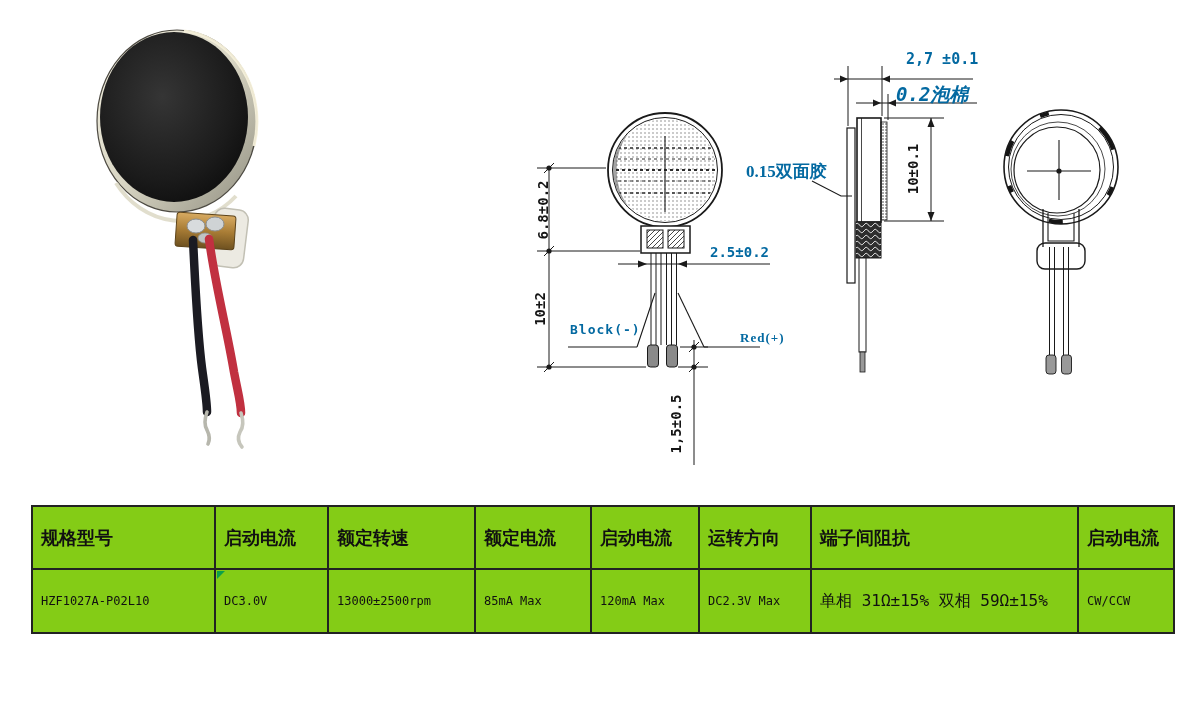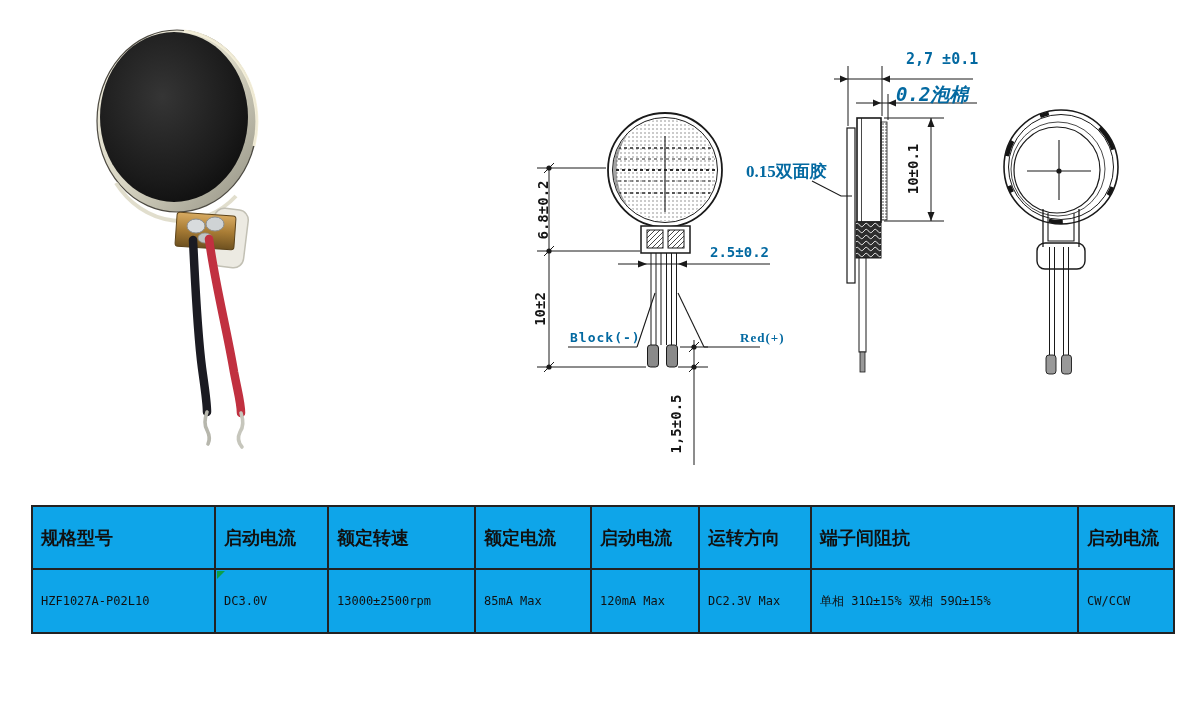--- a/index.html
+++ b/index.html
@@ -6,28 +6,28 @@
   #stage{position:relative;width:1200px;height:711px;background:#ffffff;overflow:hidden;
          font-family:"DejaVu Sans", "Liberation Sans", sans-serif;color:#111;}
   svg{position:absolute;left:0;top:0;}
   .lab{position:absolute;white-space:nowrap;color:#0369a1;
        font-family:"DejaVu Sans Mono","Liberation Mono",monospace;font-weight:700;}
   .rot{position:absolute;white-space:nowrap;color:#141414;
        font-family:"DejaVu Sans Mono","Liberation Mono",monospace;font-weight:700;
        transform:translate(-50%,-50%) rotate(-90deg);}
   
   #spec-table{position:absolute;left:31px;top:505px;width:1142px;
-      border-collapse:collapse;table-layout:fixed;background:#0ea5e9;}
+      border-collapse:collapse;table-layout:fixed;background:#84cc16;}
   #spec-table td{border:2px solid #222;padding:0 4px 0 8px;vertical-align:middle;
       overflow:hidden;}
   #spec-table tr.hdr td{height:61px;font-size:18px;font-weight:700;
       font-family:"DejaVu Sans","Liberation Sans",sans-serif;}
   #spec-table tr.val td{height:62px;font-size:12px;font-weight:400;position:relative;
       font-family:"DejaVu Sans Mono","Liberation Mono",monospace;}
-  #spec-table tr.val td.cjk{font-size:12px;}
+  #spec-table tr.val td.cjk{font-size:16px;}
   .cell-marker{position:absolute;left:1px;top:1px;width:0;height:0;
       border-top:8px solid #0ca04a;border-right:8px solid transparent;}
 </style>
 </head>
 <body>
 
 <div id="stage">
 
   <svg width="1200" height="500" viewBox="0 0 1200 500">
     <defs>
@@ -197,21 +197,21 @@
           <line x1="1068.5" y1="247" x2="1068.5" y2="355"></line>
       </g>
       <rect x="1046" y="355" width="10" height="19" rx="3" fill="#999" stroke-width="0.9"></rect>
       <rect x="1061.5" y="355" width="10" height="19" rx="3" fill="#999" stroke-width="0.9"></rect>
     </g>
   </svg>
 
   <div class="rot" style="left:543px;top:210px;font-size:14px;">6.8±0.2</div>
   <div class="rot" style="left:540px;top:309px;font-size:14px;">10±2</div>
   <div class="lab" style="left:710px;top:244px;font-size:14px;">2.5±0.2</div>
-  <div class="lab" style="left:570px;top:330px;font-size:13px;letter-spacing:1px;">Block(-)</div>
+  <div class="lab" style="left:570px;top:322px;font-size:13px;letter-spacing:1px;">Block(-)</div>
   <div class="lab" style="left:740px;top:330px;font-size:13px;letter-spacing:1px;font-family:Liberation Serif, serif;">Red(+)</div>
   <div class="rot" style="left:676px;top:424px;font-size:14px;">1,5±0.5</div>
 
   <div class="lab" style="left:906px;top:50px;font-size:15px;">2,7 ±0.1</div>
   <div class="lab" style="left:896px;top:82px;font-size:19px;font-style:italic;">0.2泡棉</div>
   <div class="rot" style="left:913px;top:169px;font-size:14px;">10±0.1</div>
   <div class="lab" style="left:746px;top:160px;font-size:17px;font-family:Liberation Serif, serif;">0.15双面胶</div>
 
   <table id="spec-table">
     <colgroup>

